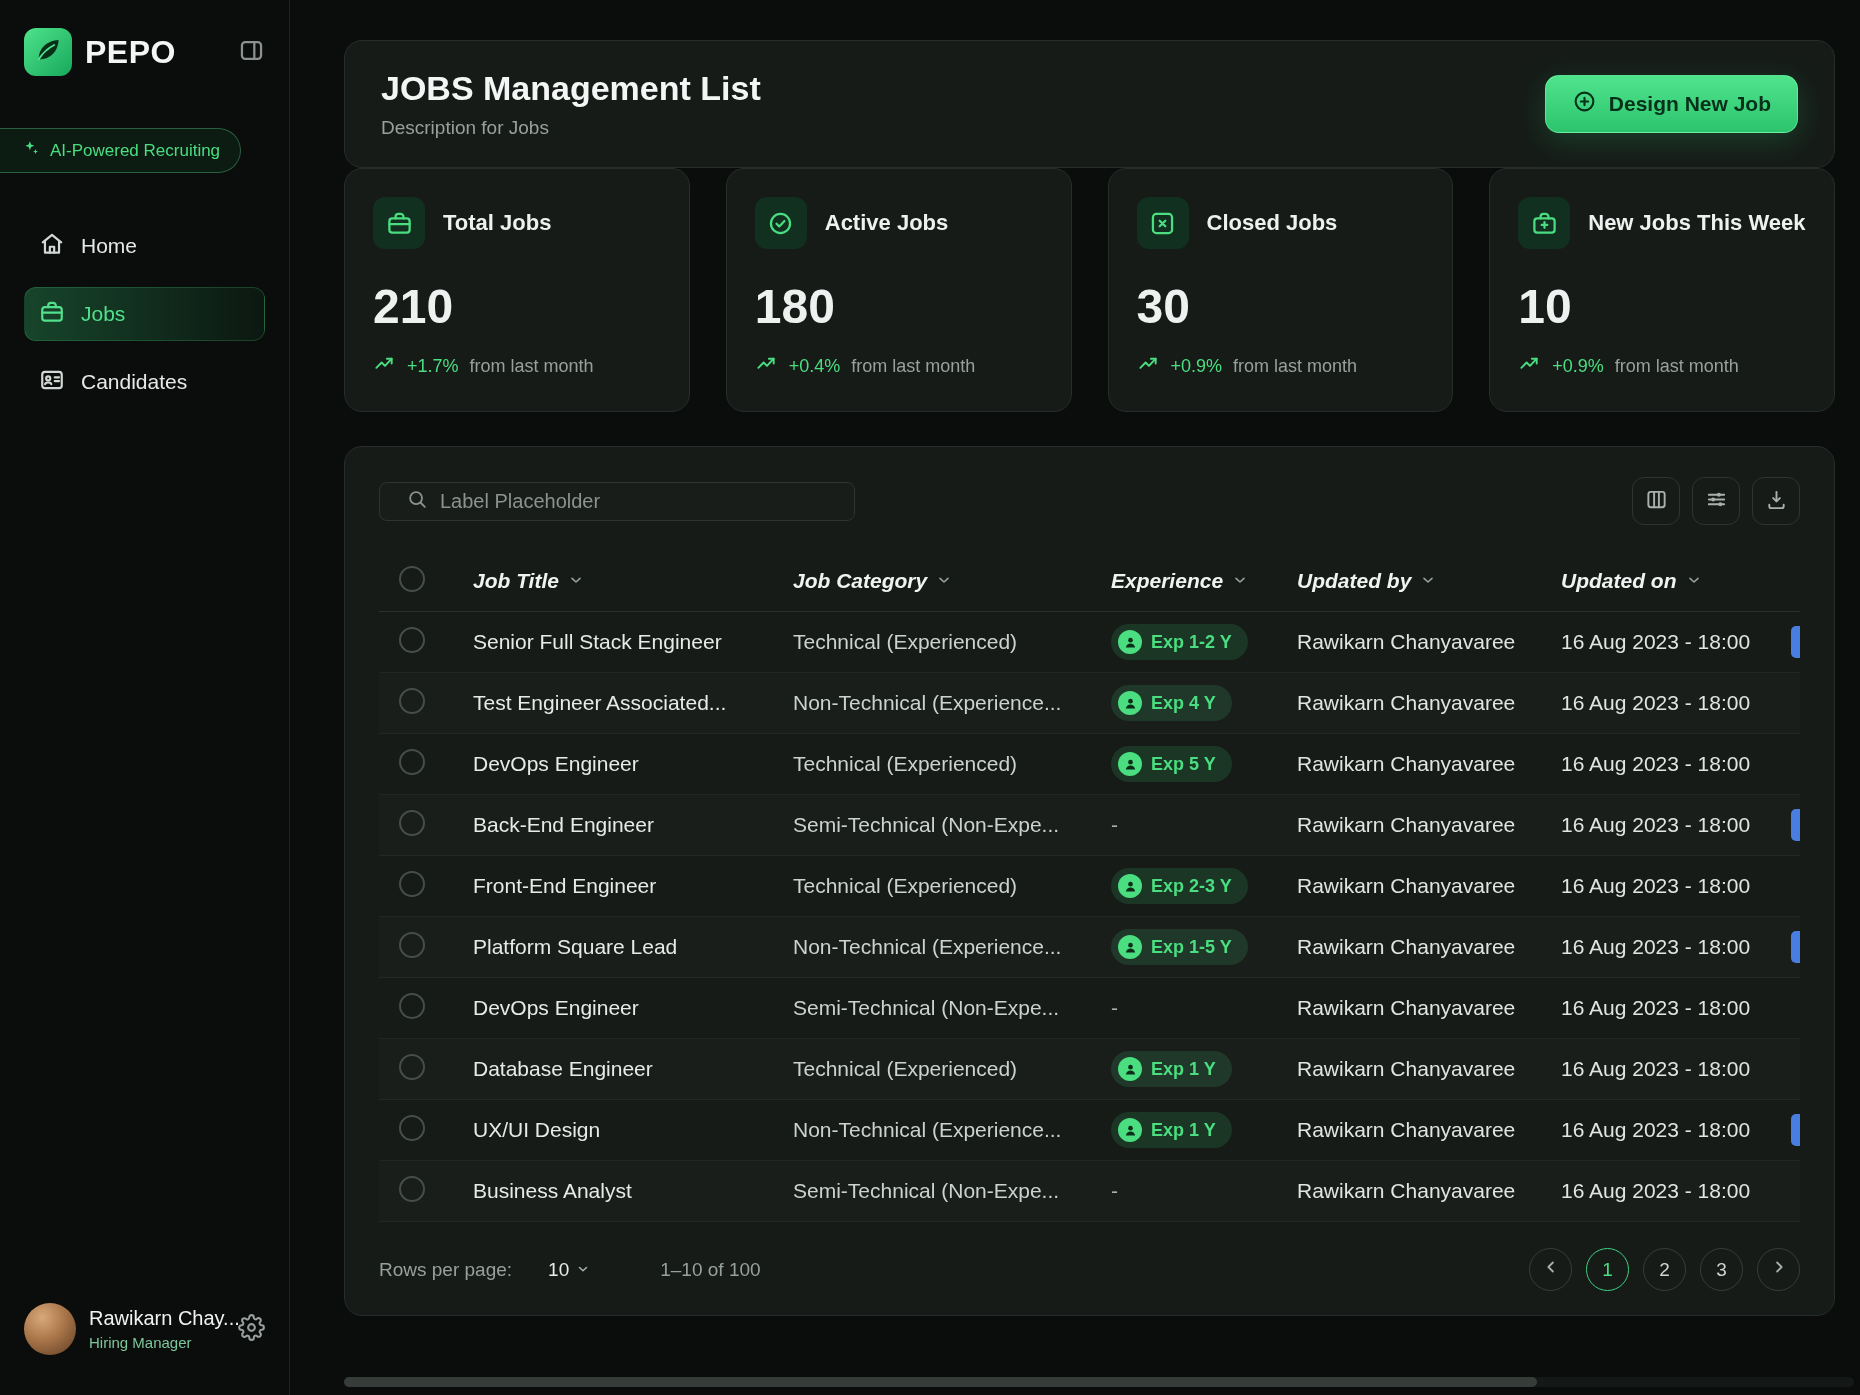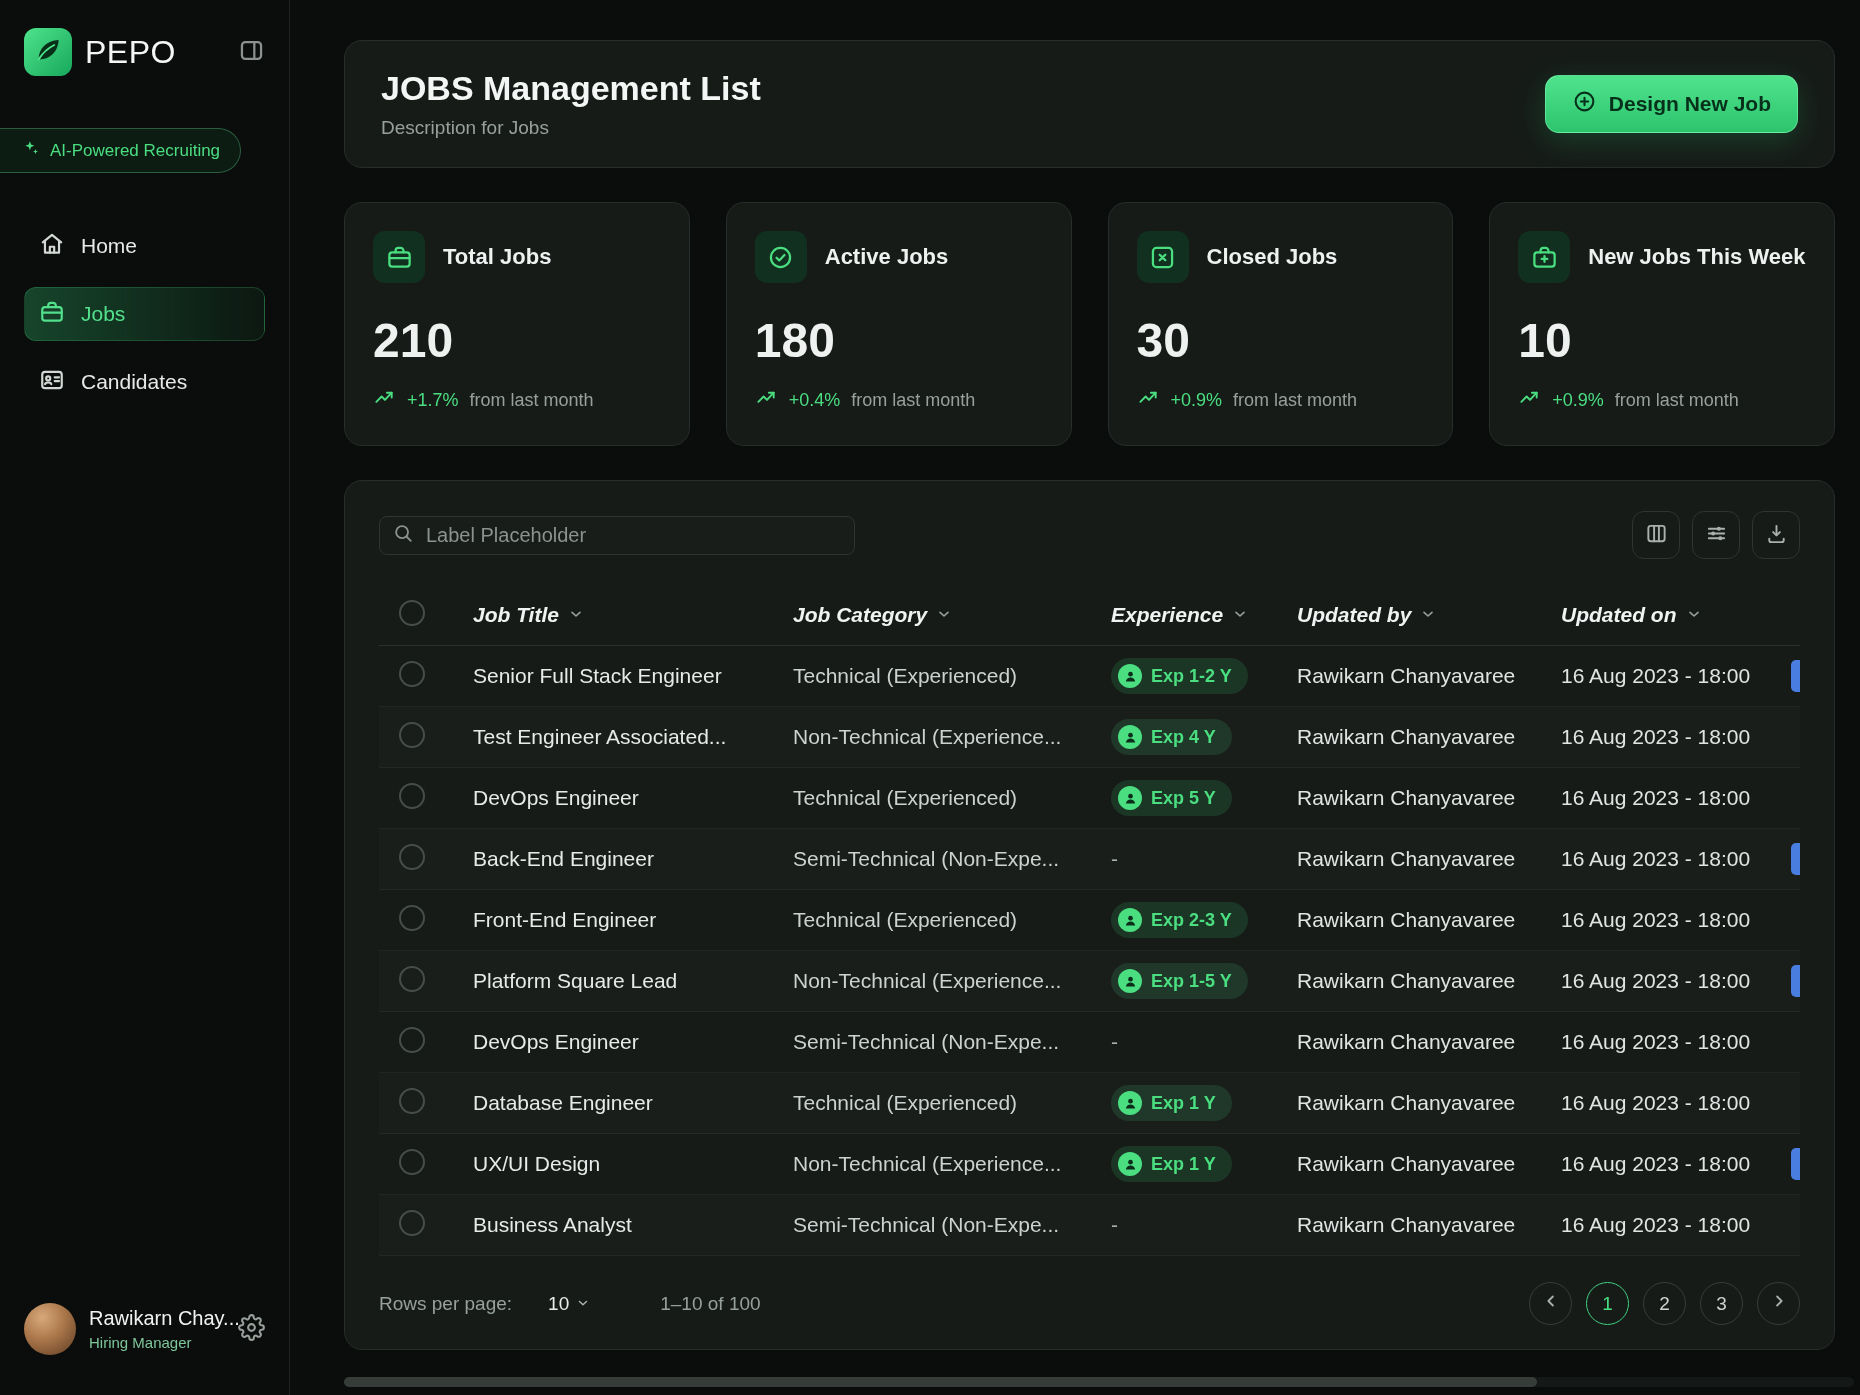--- a/index.html
+++ b/index.html
@@ -30,21 +30,21 @@
     padding:28px 24px 40px;
     position:relative;
   }
   .logo-row{display:flex;align-items:center;gap:13px;}
   .logo-tile{
     width:48px;height:48px;border-radius:12px;
     background:linear-gradient(135deg,#4fe38c,#17a85c);
     display:grid;place-items:center;
   }
   .logo-tile svg{width:30px;height:30px;}
-  .brand{font-size:32px;font-weight:400;letter-spacing:.5px;color:#f4f6f5;}
+  .brand{font-size:32px;font-weight:700;letter-spacing:.5px;color:#f4f6f5;}
   .collapse-btn{margin-left:auto;background:none;border:none;color:#8b928f;cursor:pointer;display:grid;place-items:center;}
   .collapse-btn svg{width:27px;height:27px;}
   .ai-badge{
     margin:52px 0 0 -24px;
     width:max-content;
     display:inline-flex;align-items:center;gap:10px;
     padding:10px 20px 10px 22px;
     border:1px solid #2b5d40;border-left:none;
     border-radius:0 24px 24px 0;
     background:rgba(61,220,132,.07);
@@ -90,21 +90,21 @@
     display:inline-flex;align-items:center;gap:12px;
     height:58px;padding:0 26px;border-radius:14px;cursor:pointer;
     background:linear-gradient(180deg,#4fe38c,#2dc46e);
     border:1px solid rgba(140,255,190,.45);
     box-shadow:0 8px 30px rgba(45,196,110,.22);
     color:#07301b;font-size:21px;font-weight:700;
     font-family:inherit;
   }
   .create-btn svg{width:25px;height:25px;}
 
-  .stats-row{display:flex;gap:36px;margin-top:34px;}
+  .stats-row{display:flex;gap:36px;}
   .stat-card{
     flex:1;background:var(--card);border:1px solid var(--border);border-radius:18px;
     padding:28px;min-height:244px;
   }
   .stat-head{display:flex;align-items:center;gap:18px;}
   .stat-icon{width:52px;height:52px;border-radius:12px;background:#11301f;color:var(--accent);display:grid;place-items:center;}
   .stat-icon svg{width:27px;height:27px;}
   .stat-label{font-size:22px;font-weight:700;color:var(--text);}
   .stat-value{font-size:48px;font-weight:700;color:var(--text);margin-top:30px;}
   .stat-delta-row{display:flex;align-items:center;gap:11px;margin-top:18px;font-size:18px;}
@@ -112,21 +112,21 @@
   .delta{color:var(--accent);font-weight:400;}
   .note{color:var(--muted);}
 
   .table-card{
     margin-top:34px;background:var(--card);border:1px solid var(--border);border-radius:18px;
     padding:30px 34px 24px;position:relative;overflow:hidden;
   }
   .toolbar{display:flex;align-items:center;justify-content:space-between;}
   .search-box{
     width:476px;height:39px;border:1px solid var(--border-soft);border-radius:8px;
-    display:flex;align-items:center;gap:12px;padding:0 12px;color:#8b928f;
+    display:flex;align-items:center;gap:12px;padding:0 26px;color:#8b928f;
     background:rgba(255,255,255,.012);
   }
   .search-box svg{width:22px;height:22px;flex:none;}
   .search-box input{
     flex:1;background:transparent;border:none;outline:none;
     color:#e8eae9;font-size:20px;font-family:inherit;
   }
   .search-box input::placeholder{color:#8b928f;}
   .icon-btns{display:flex;gap:12px;}
   .icon-btn{

